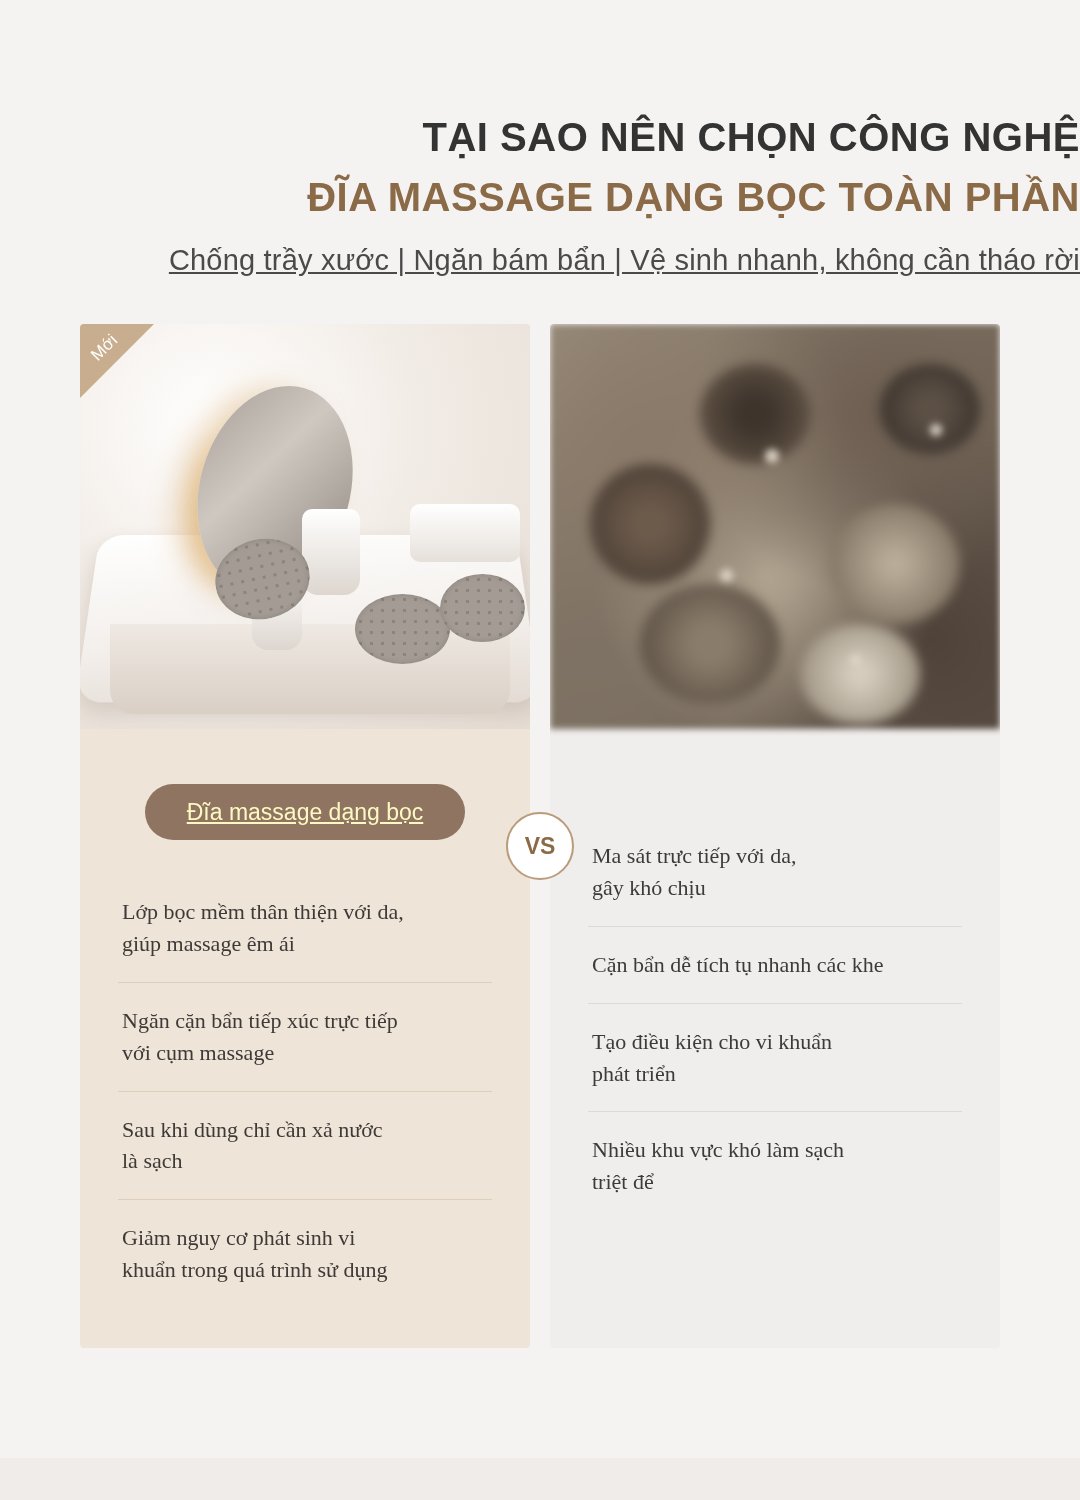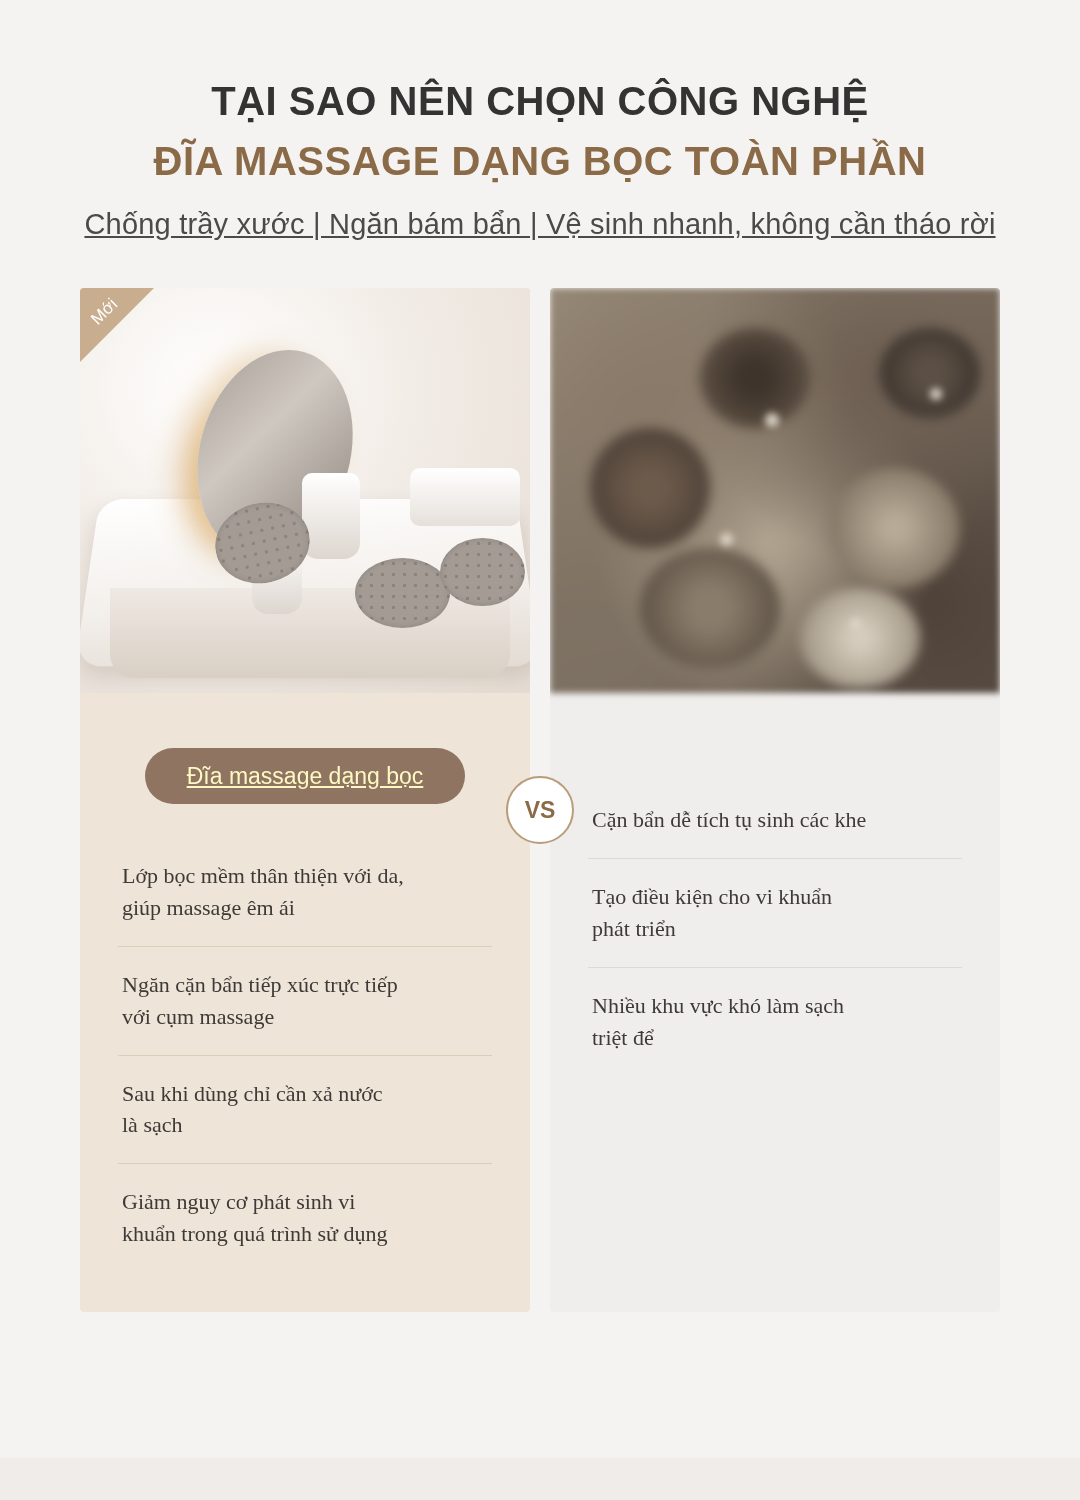--- a/index.html
+++ b/index.html
@@ -15,22 +15,22 @@
   }
   .page {
     position: relative;
     width: 1080px;
     height: 1500px;
     background: #f5f3f2;
   }
 
   
   .header {
-    padding-top: 76px;
-    text-align: center;
+    padding-top: 112px;
+    text-align: right;
   }
   .title-line1 {
     font-size: 40px;
     font-weight: bold;
     color: #333333;
     letter-spacing: 0.5px;
     line-height: 1.25;
   }
   .title-line2 {
     font-size: 40px;
@@ -308,21 +308,22 @@
         <div class="blob b4"></div>
         <div class="blob b5"></div>
         <div class="blob b6"></div>
         <div class="dot" style="left:215px;top:125px;width:14px;height:14px;"></div>
         <div class="dot" style="left:380px;top:100px;width:12px;height:12px;"></div>
         <div class="dot" style="left:170px;top:245px;width:13px;height:13px;"></div>
         <div class="dot" style="left:300px;top:330px;width:11px;height:11px;"></div>
       </div>
       <div class="body">
         <div class="feature-list">
-          <div class="feature">Cặn bẩn dễ tích tụ sinh các khe</div>
+          <div class="feature">Ma sát trực tiếp với da,<br>gây khó chịu</div>
+          <div class="feature">Cặn bẩn dễ tích tụ nhanh các khe</div>
           <div class="feature">Tạo điều kiện cho vi khuẩn<br>phát triển</div>
           <div class="feature">Nhiều khu vực khó làm sạch<br>triệt để</div>
         </div>
       </div>
     </div>
 
     <div class="vs-badge">VS</div>
   </div>
 
   <div class="footer-strip"></div>

